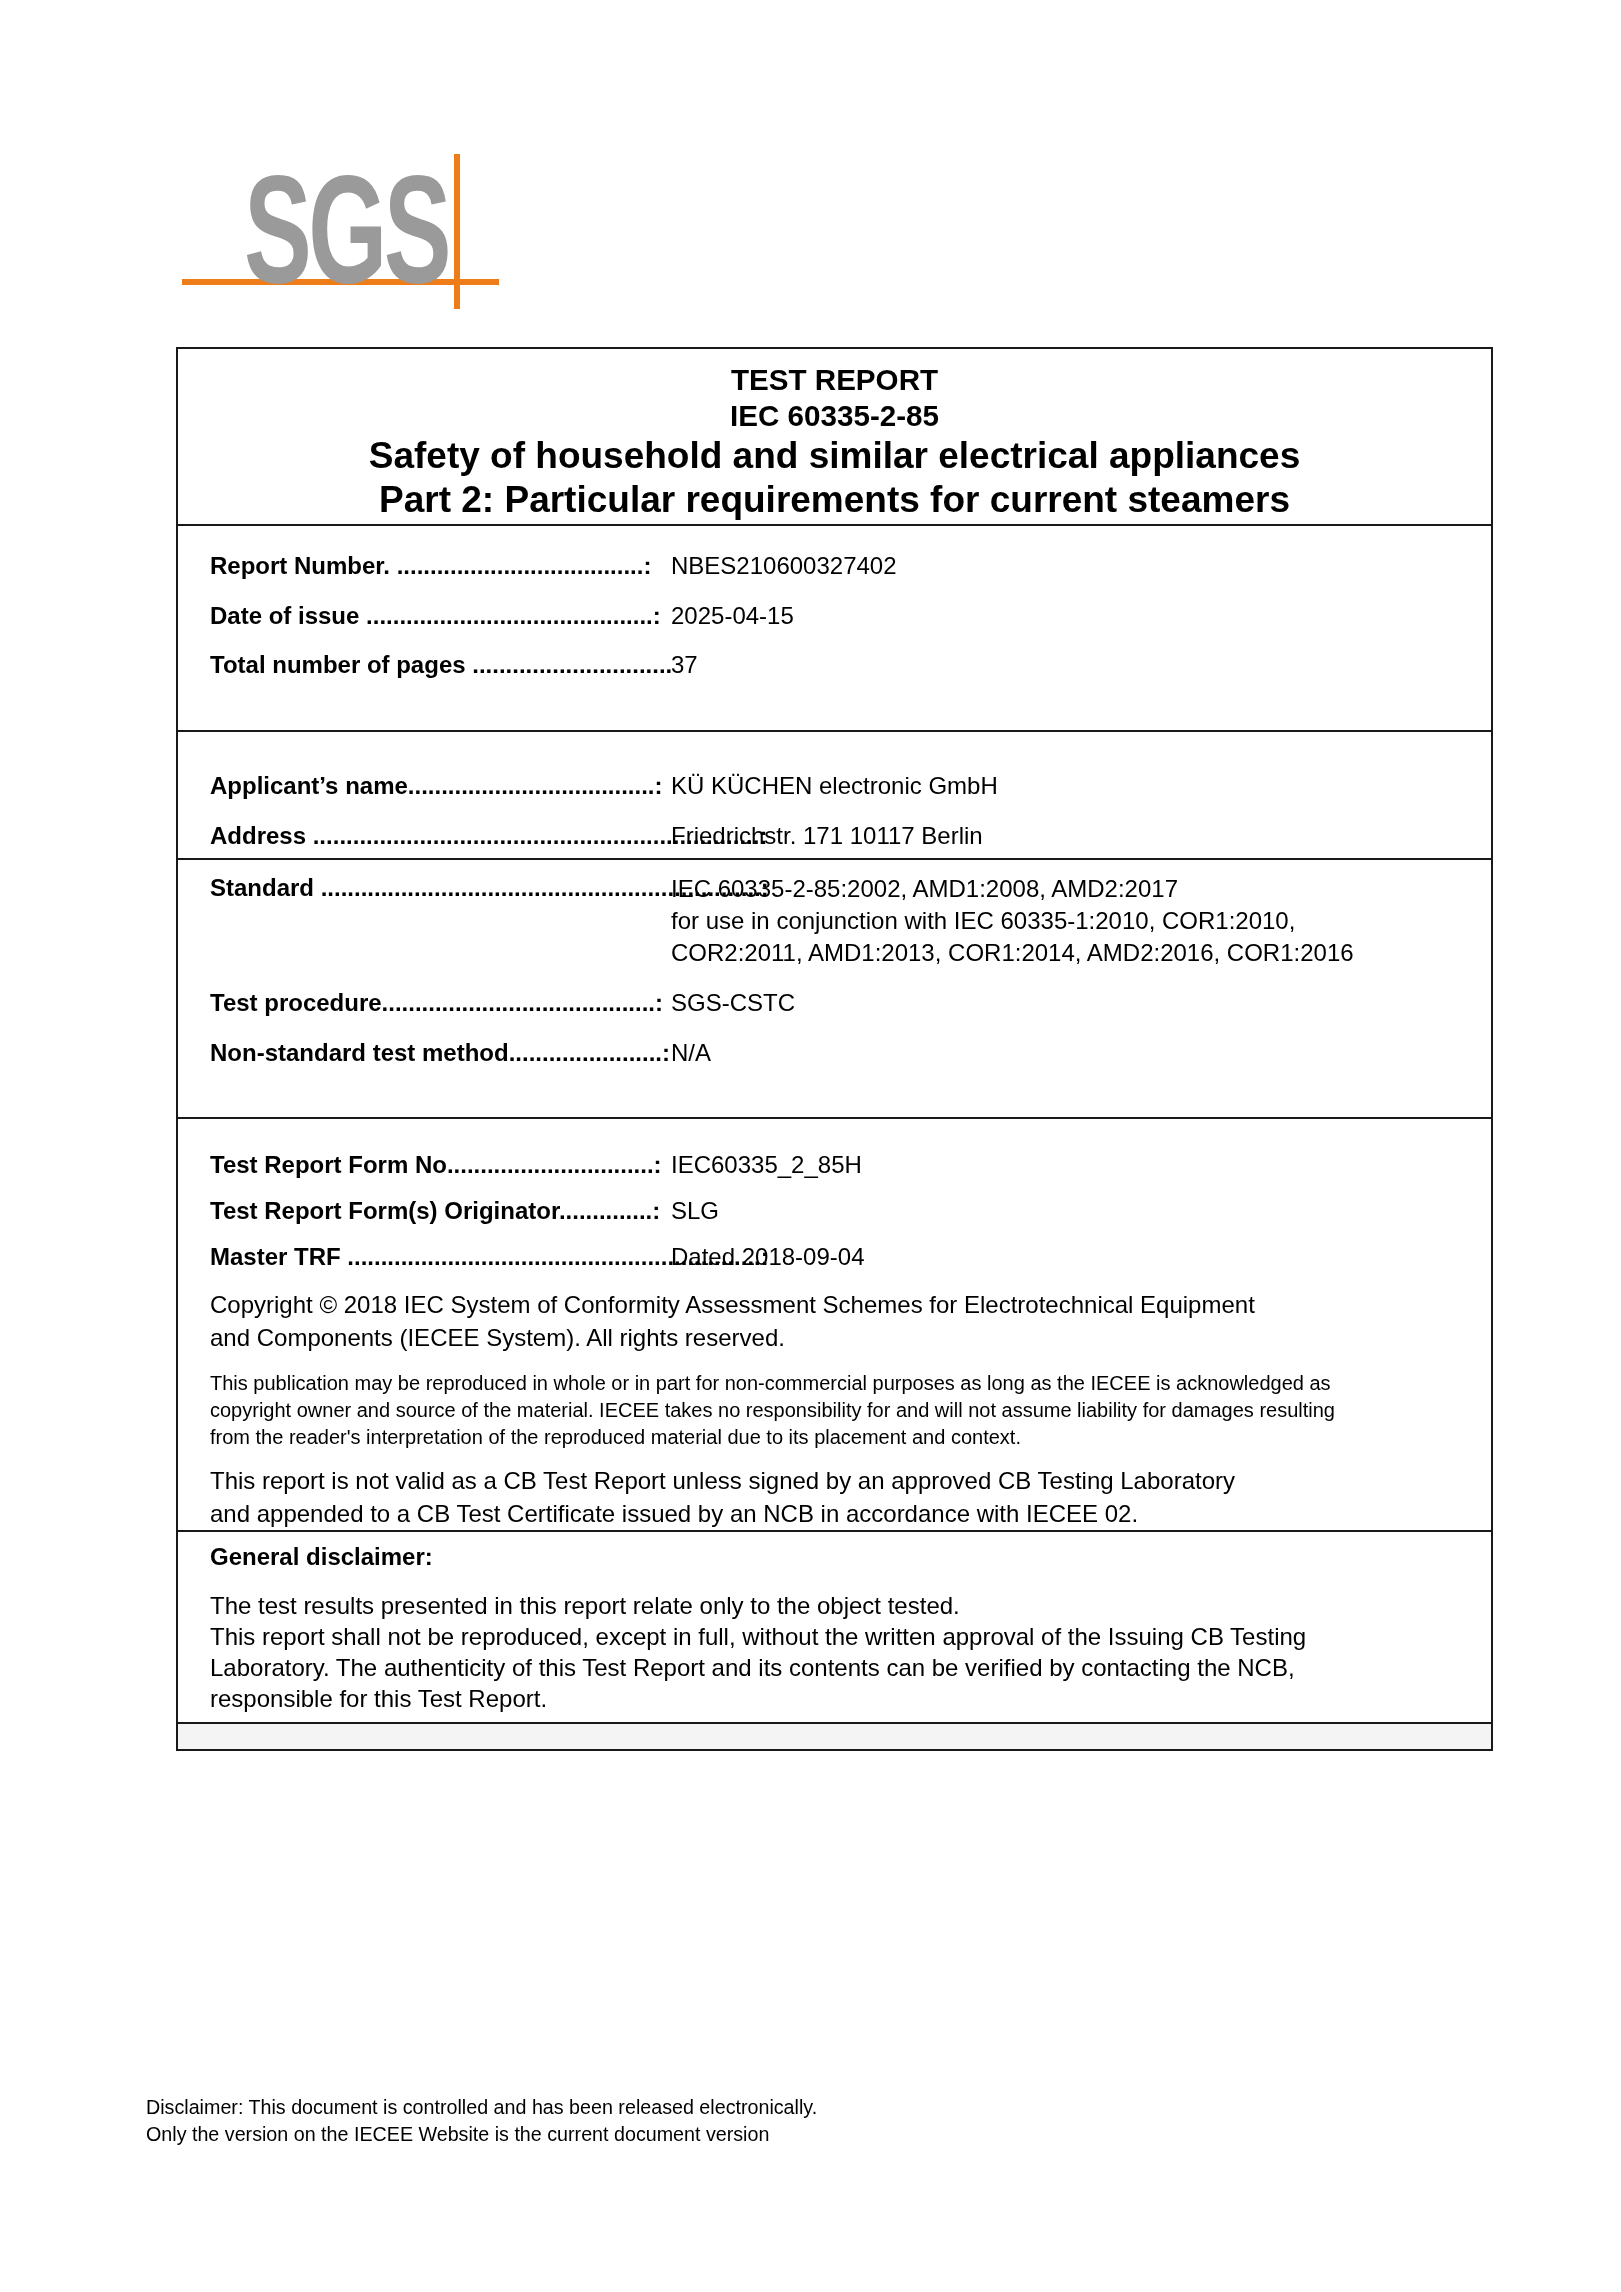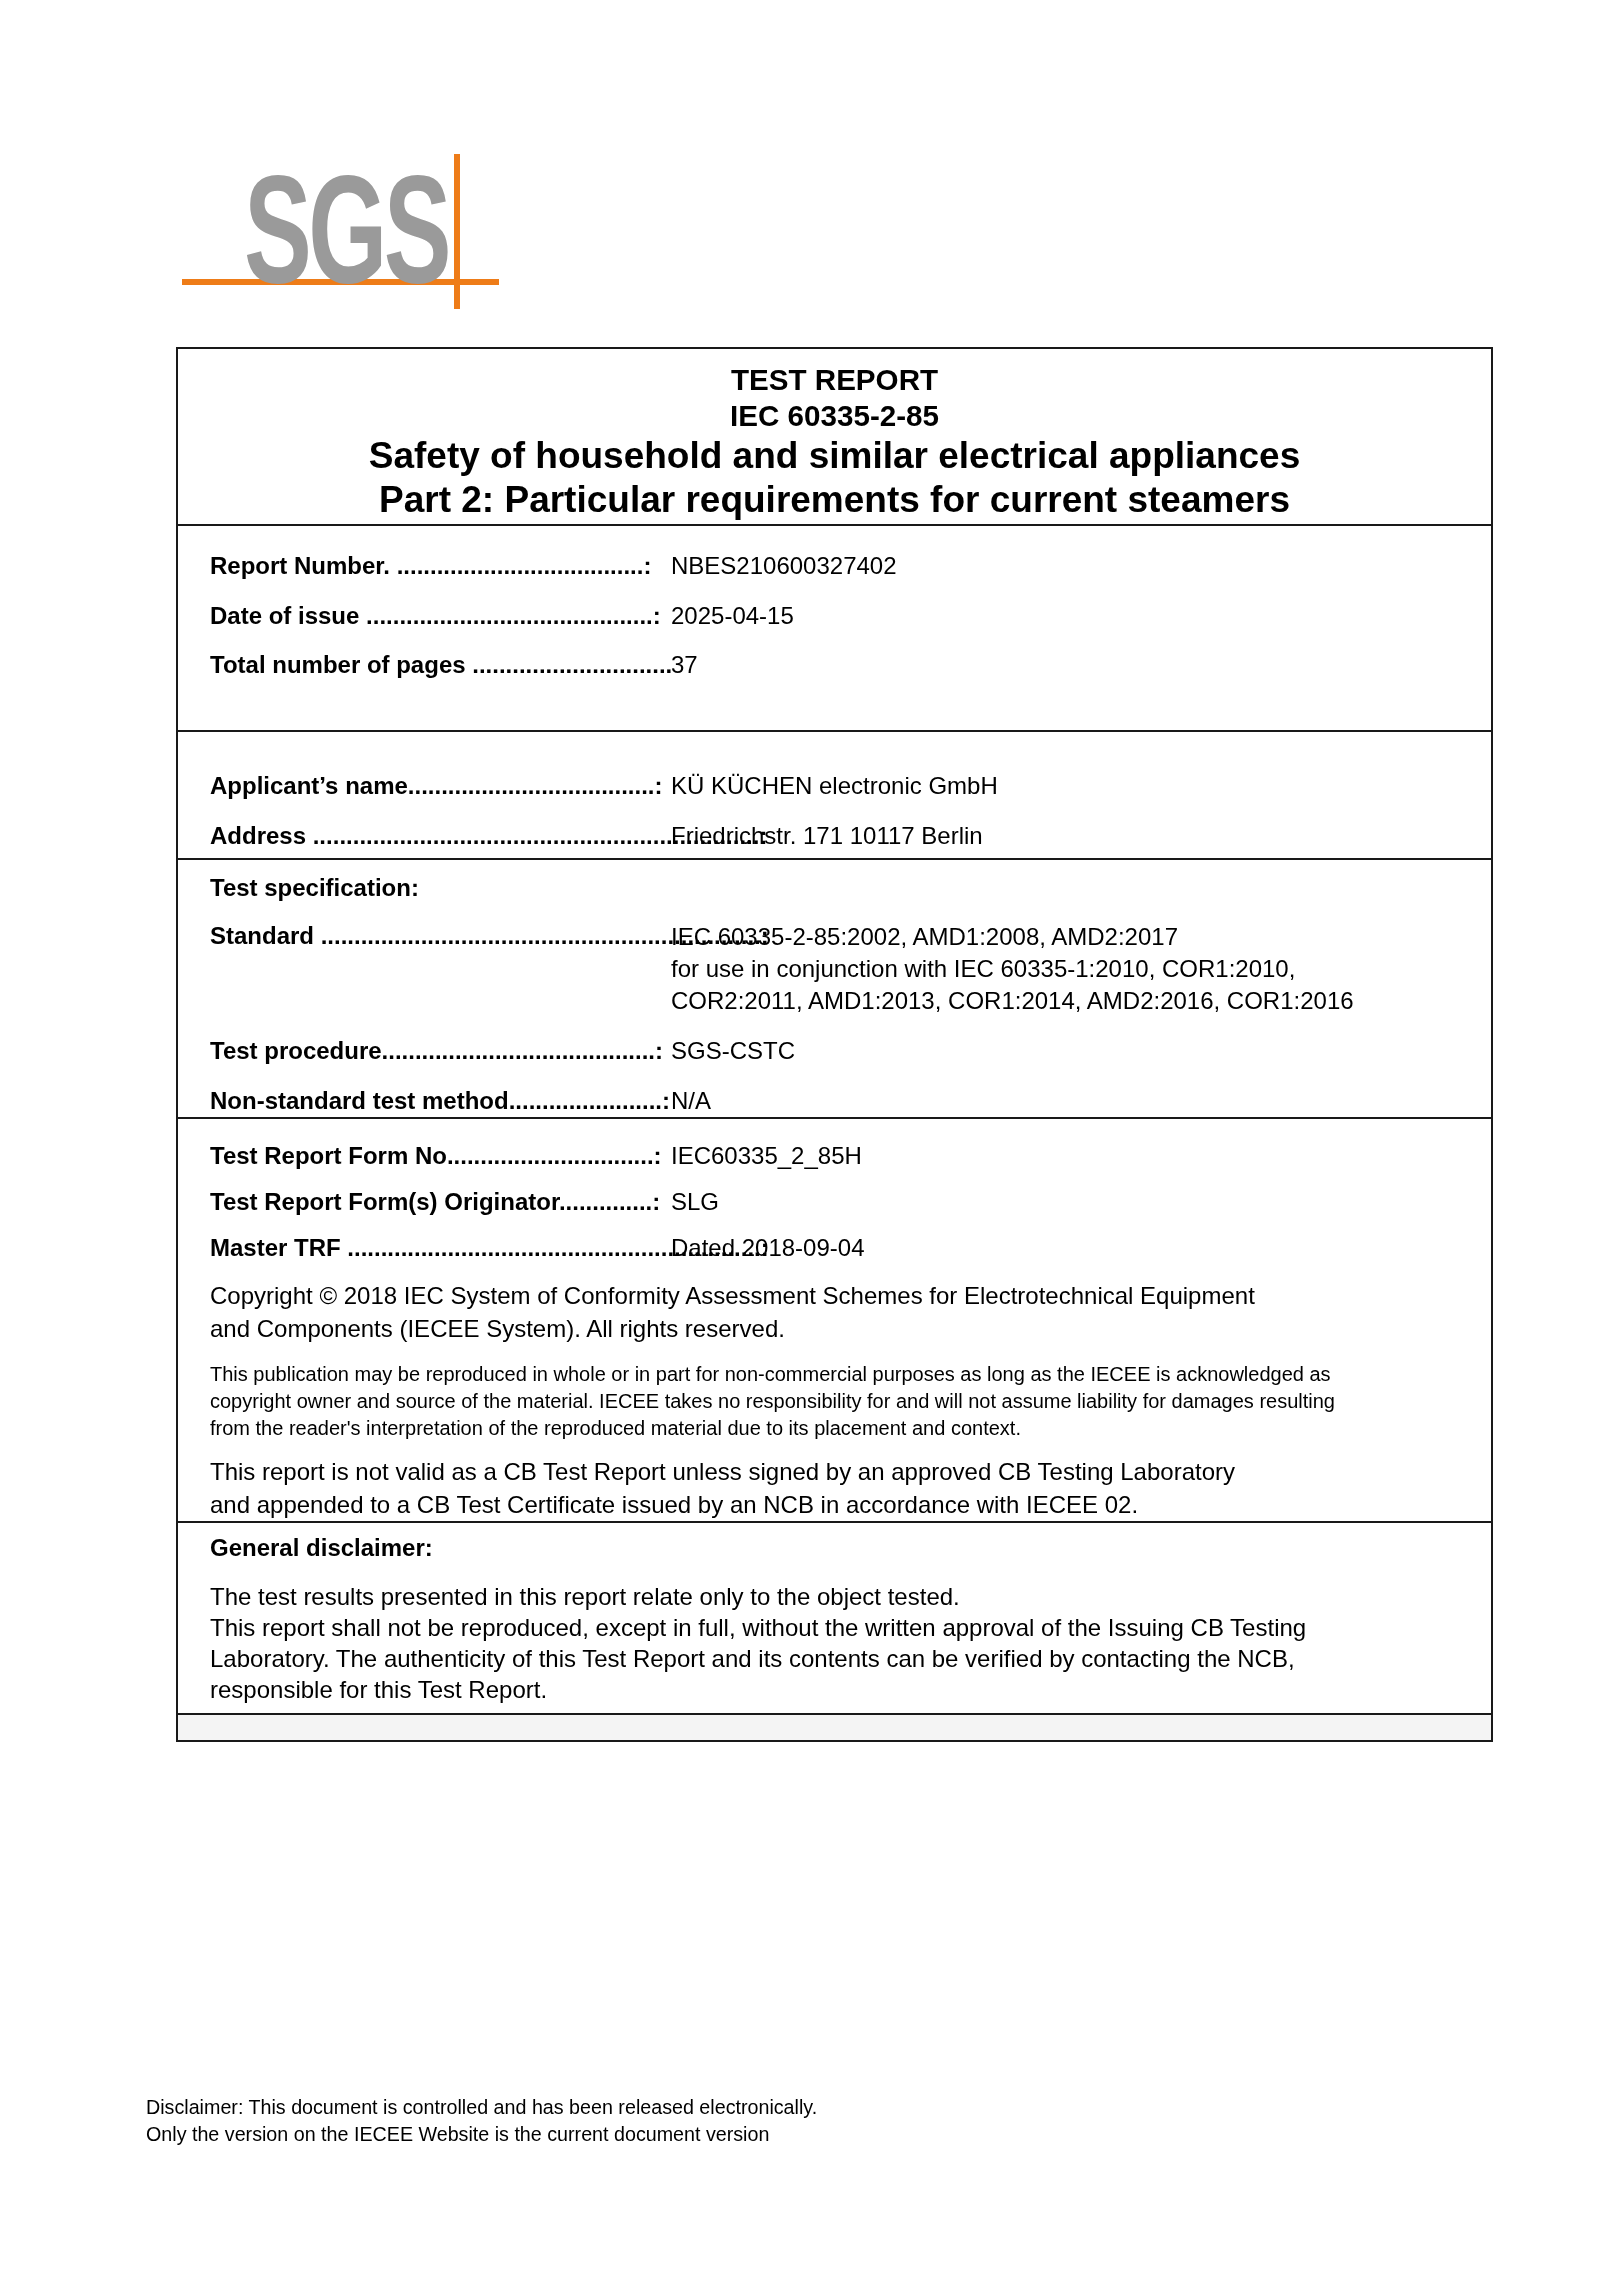--- a/index.html
+++ b/index.html
@@ -54,21 +54,21 @@
   .section { border-top: 2.7px solid #191919; padding: 0 32px; }
   .section.first { border-top: none; }
 
   .title-block { min-height: 175px; text-align: center; padding-top: 12.5px; }
   .title-sm { font-size: 29.6px; line-height: 36px; font-weight: bold; white-space: nowrap; }
   .title-lg { font-size: 37px; line-height: 44px; font-weight: bold; white-space: nowrap; }
 
   .info-block   { min-height: 206px; padding-top: 25px; }
   .appl-block   { min-height: 128px; padding-top: 39px; }
   .spec-block   { min-height: 259px; padding-top: 12.5px; }
-  .trf-block    { min-height: 396px; padding-top: 22px; }
+  .trf-block    { min-height: 396px; padding-top: 31px; }
   .gd-block     { min-height: 192px; padding-top: 10.7px; }
   .gray-strip   { height: 27px; background: #f4f4f4; }
 
   .kv-row { display: flex; align-items: flex-start; font-size: 24px; line-height: 30px; margin-bottom: 19.7px; }
   .kv-label { flex: 0 0 461px; width: 461px; font-weight: bold; white-space: nowrap; }
   .kv-value { font-weight: normal; white-space: nowrap; }
   .kv-value-multi { font-weight: normal; }
   .kv-value-multi div { white-space: nowrap; line-height: 32px; }
 
   .sub-heading { font-size: 24px; line-height: 30px; font-weight: bold; margin-bottom: 18px; }
@@ -132,21 +132,20 @@
         <span class="kv-label">Applicant’s name.....................................:</span>
         <span class="kv-value">KÜ KÜCHEN electronic GmbH</span>
       </div>
       <div class="kv-row">
         <span class="kv-label">Address ...................................................................:</span>
         <span class="kv-value">Friedrichstr. 171 10117 Berlin</span>
       </div>
     </div>
 
     <div class="section spec-block">
-      <div class="sub-heading">Test specification:</div>
       <div class="kv-row">
         <span class="kv-label">Standard ..................................................................:</span>
         <span class="kv-value-multi">
           <div>IEC 60335-2-85:2002, AMD1:2008, AMD2:2017</div>
           <div>for use in conjunction with IEC 60335-1:2010, COR1:2010,</div>
           <div>COR2:2011, AMD1:2013, COR1:2014, AMD2:2016, COR1:2016</div>
         </span>
       </div>
       <div class="kv-row">
         <span class="kv-label">Test procedure.........................................:</span>

